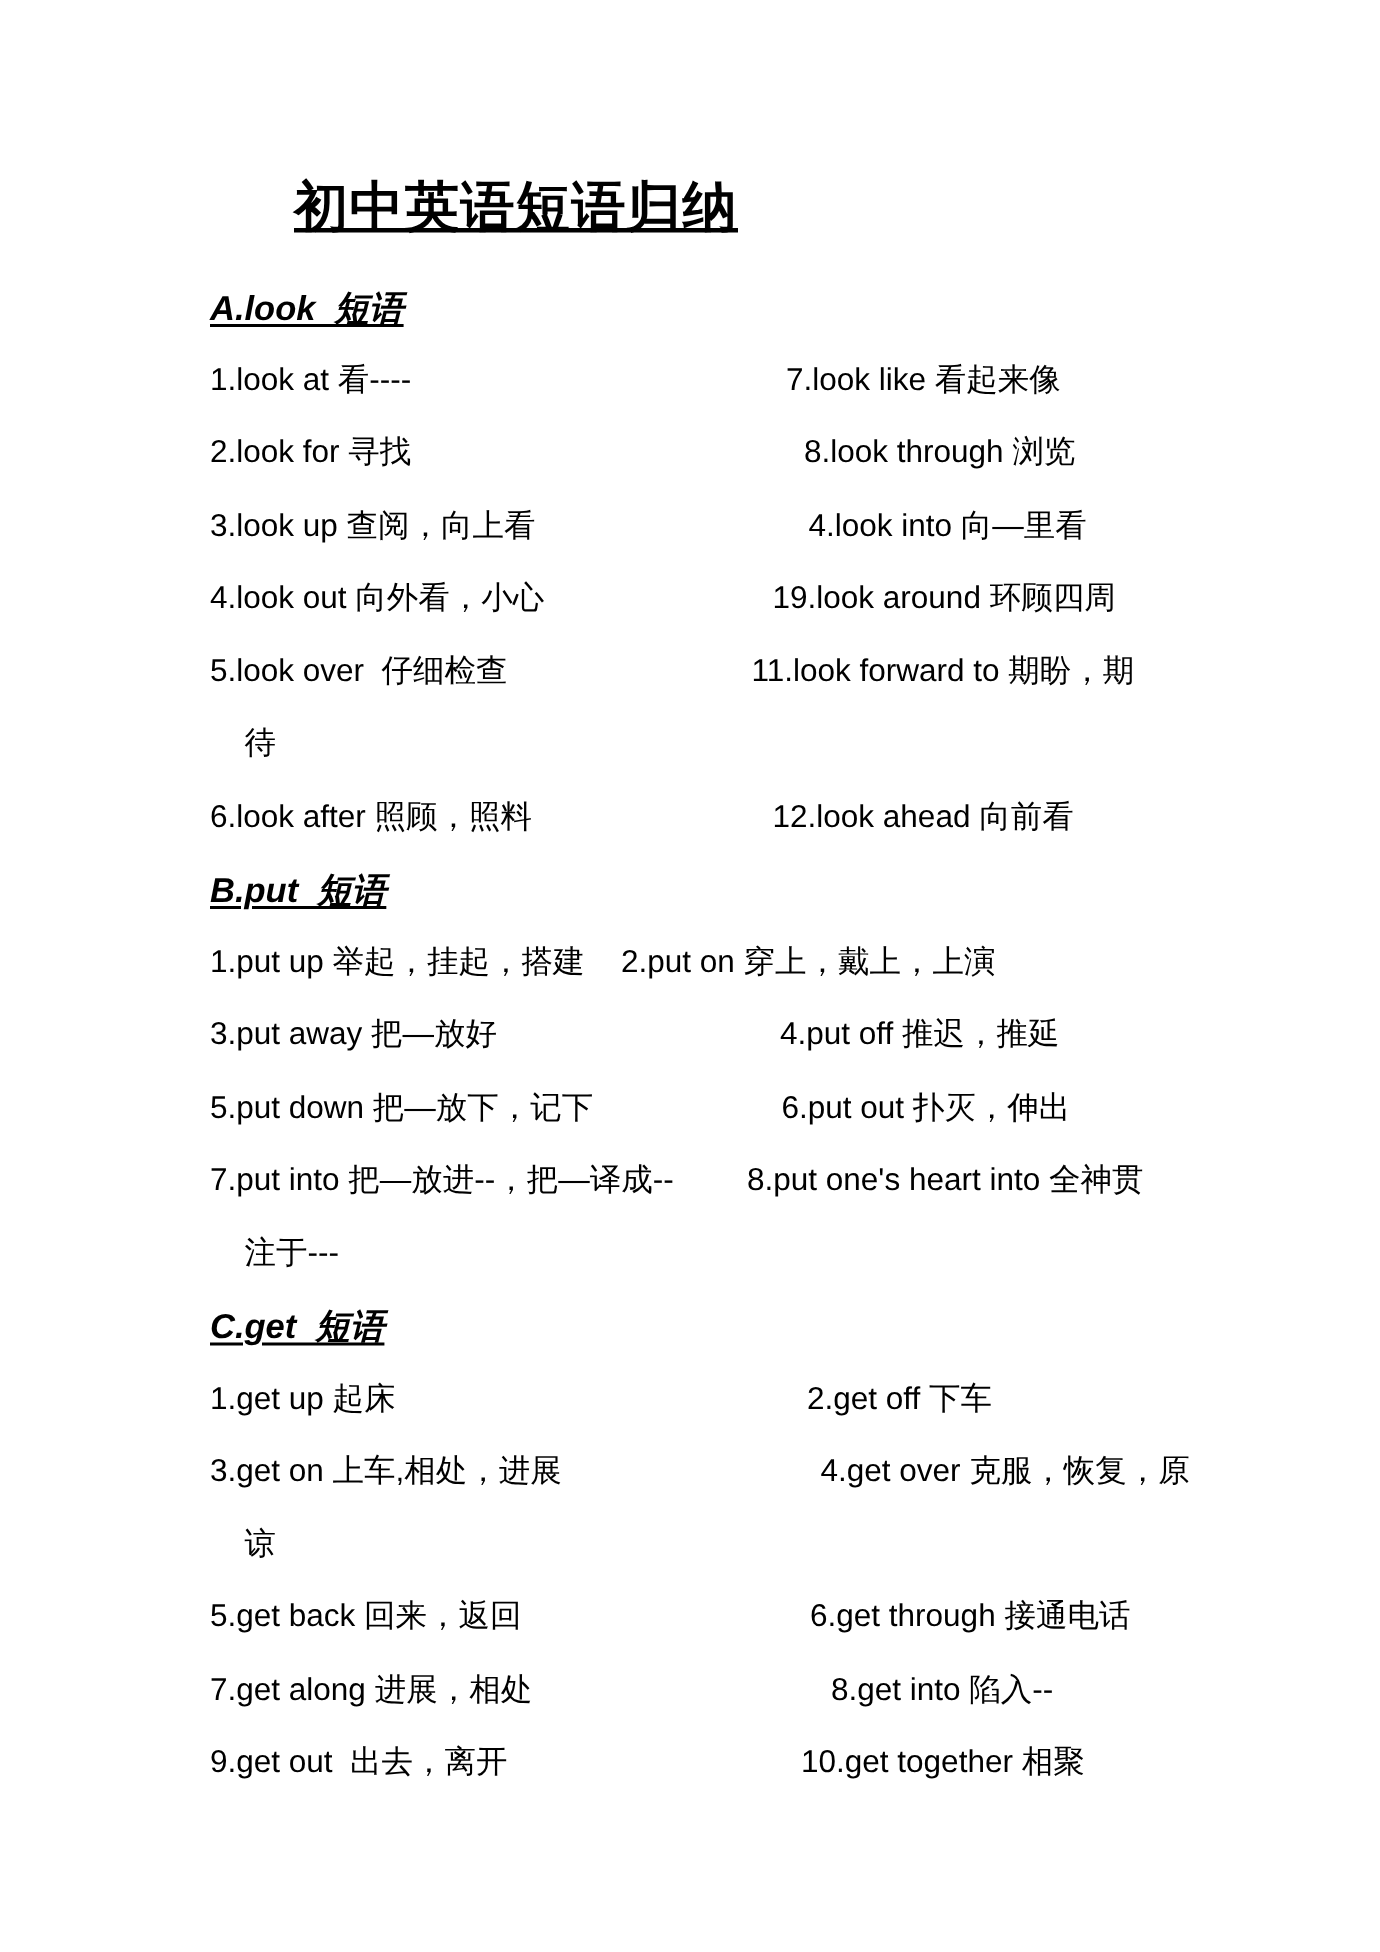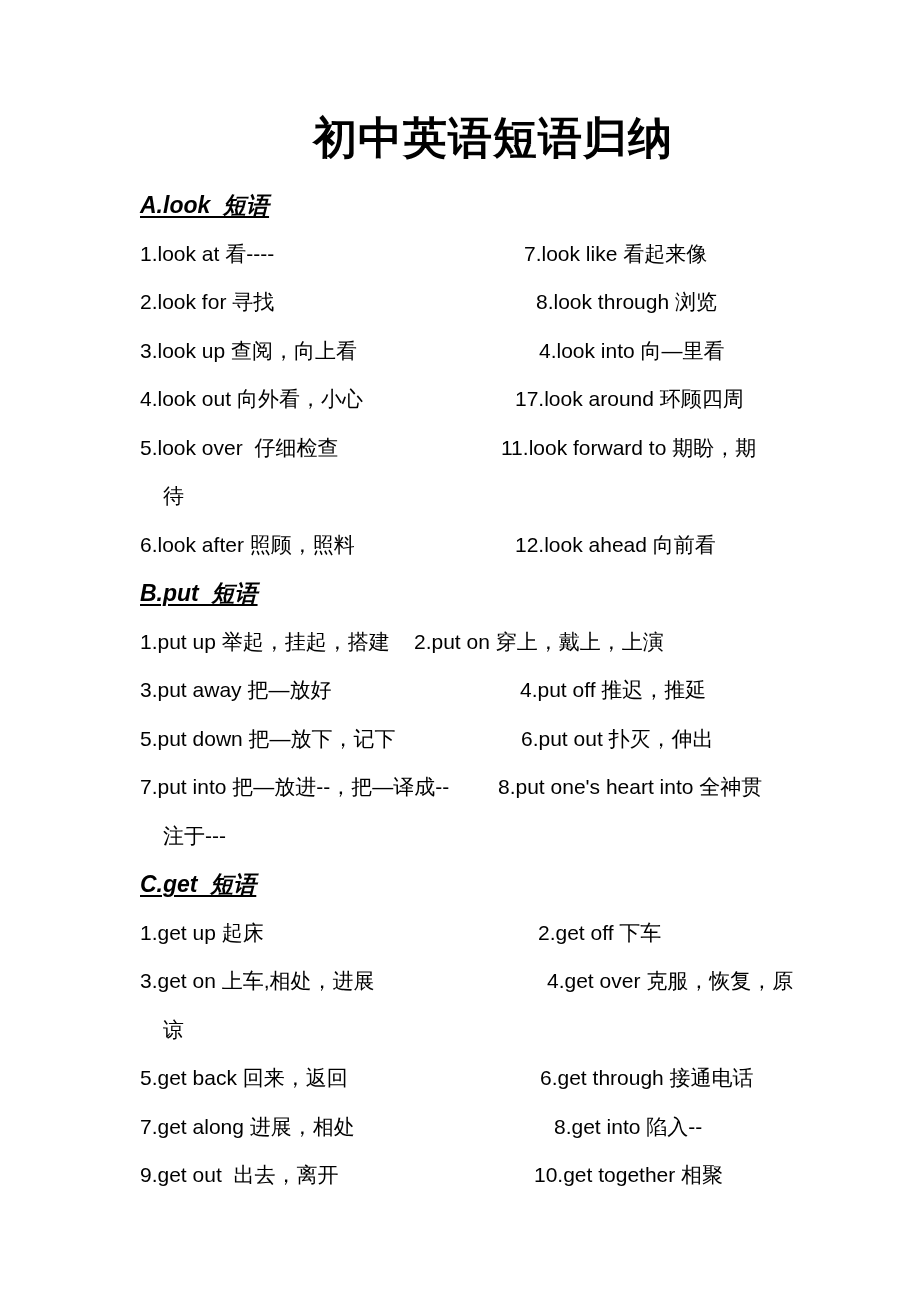--- a/index.html
+++ b/index.html
@@ -11,26 +11,26 @@
     color: #000000;
     font-family: "Liberation Sans", "DejaVu Sans", sans-serif;
     overflow: hidden;
   }
   .content {
     padding: 112px 130px 0 140px; 
   }
   .doc-title {
     margin: 0;
     padding-left: 56px;          
-    font-size: 44px;
+    font-size: 36px;
     font-weight: 700;
     line-height: 52px;
-    text-align: center;
     letter-spacing: 1px;
     white-space: pre;
+    text-decoration: underline;
   }
   .section-heading {
     margin: 0 0 18.5px 0;
     font-size: 23px;
     font-weight: 700;
     font-style: italic;
     line-height: 30px;
     text-decoration: underline;
     text-decoration-thickness: 2px;
     text-underline-offset: 3px;
@@ -52,21 +52,21 @@
 <body>
 
 <div class="page">
   <div class="content">
     <h1 class="doc-title">初中英语短语归纳</h1>
     <div id="doc-body">
         <h2 class="section-heading first">A.look  短语</h2>
         <div class="row"><span class="left">1.look at 看----</span><span class="right" style="left: 384px;">7.look like 看起来像</span></div>
         <div class="row"><span class="left">2.look for 寻找</span><span class="right" style="left: 396px;">8.look through 浏览</span></div>
         <div class="row"><span class="left">3.look up 查阅，向上看</span><span class="right" style="left: 399px;">4.look into 向—里看</span></div>
-        <div class="row"><span class="left">4.look out 向外看，小心</span><span class="right" style="left: 375px;">17.look around 环顾四周</span></div>
+        <div class="row"><span class="left">4.look out 向外看，小心</span><span class="right" style="left: 375px;">19.look around 环顾四周</span></div>
         <div class="row"><span class="left">5.look over  仔细检查</span><span class="right" style="left: 361px;">11.look forward to 期盼，期</span></div>
         <div class="row continuation"><span class="left">待</span></div>
         <div class="row"><span class="left">6.look after 照顾，照料</span><span class="right" style="left: 375px;">12.look ahead 向前看</span></div>
         <h2 class="section-heading">B.put  短语</h2>
         <div class="row"><span class="left">1.put up 举起，挂起，搭建</span><span class="right" style="left: 274px;">2.put on 穿上，戴上，上演</span></div>
         <div class="row"><span class="left">3.put away 把—放好</span><span class="right" style="left: 380px;">4.put off 推迟，推延</span></div>
         <div class="row"><span class="left">5.put down 把—放下，记下</span><span class="right" style="left: 381px;">6.put out 扑灭，伸出</span></div>
         <div class="row"><span class="left">7.put into 把—放进--，把—译成--</span><span class="right" style="left: 358px;">8.put one's heart into 全神贯</span></div>
         <div class="row continuation"><span class="left">注于---</span></div>
         <h2 class="section-heading">C.get  短语</h2>

